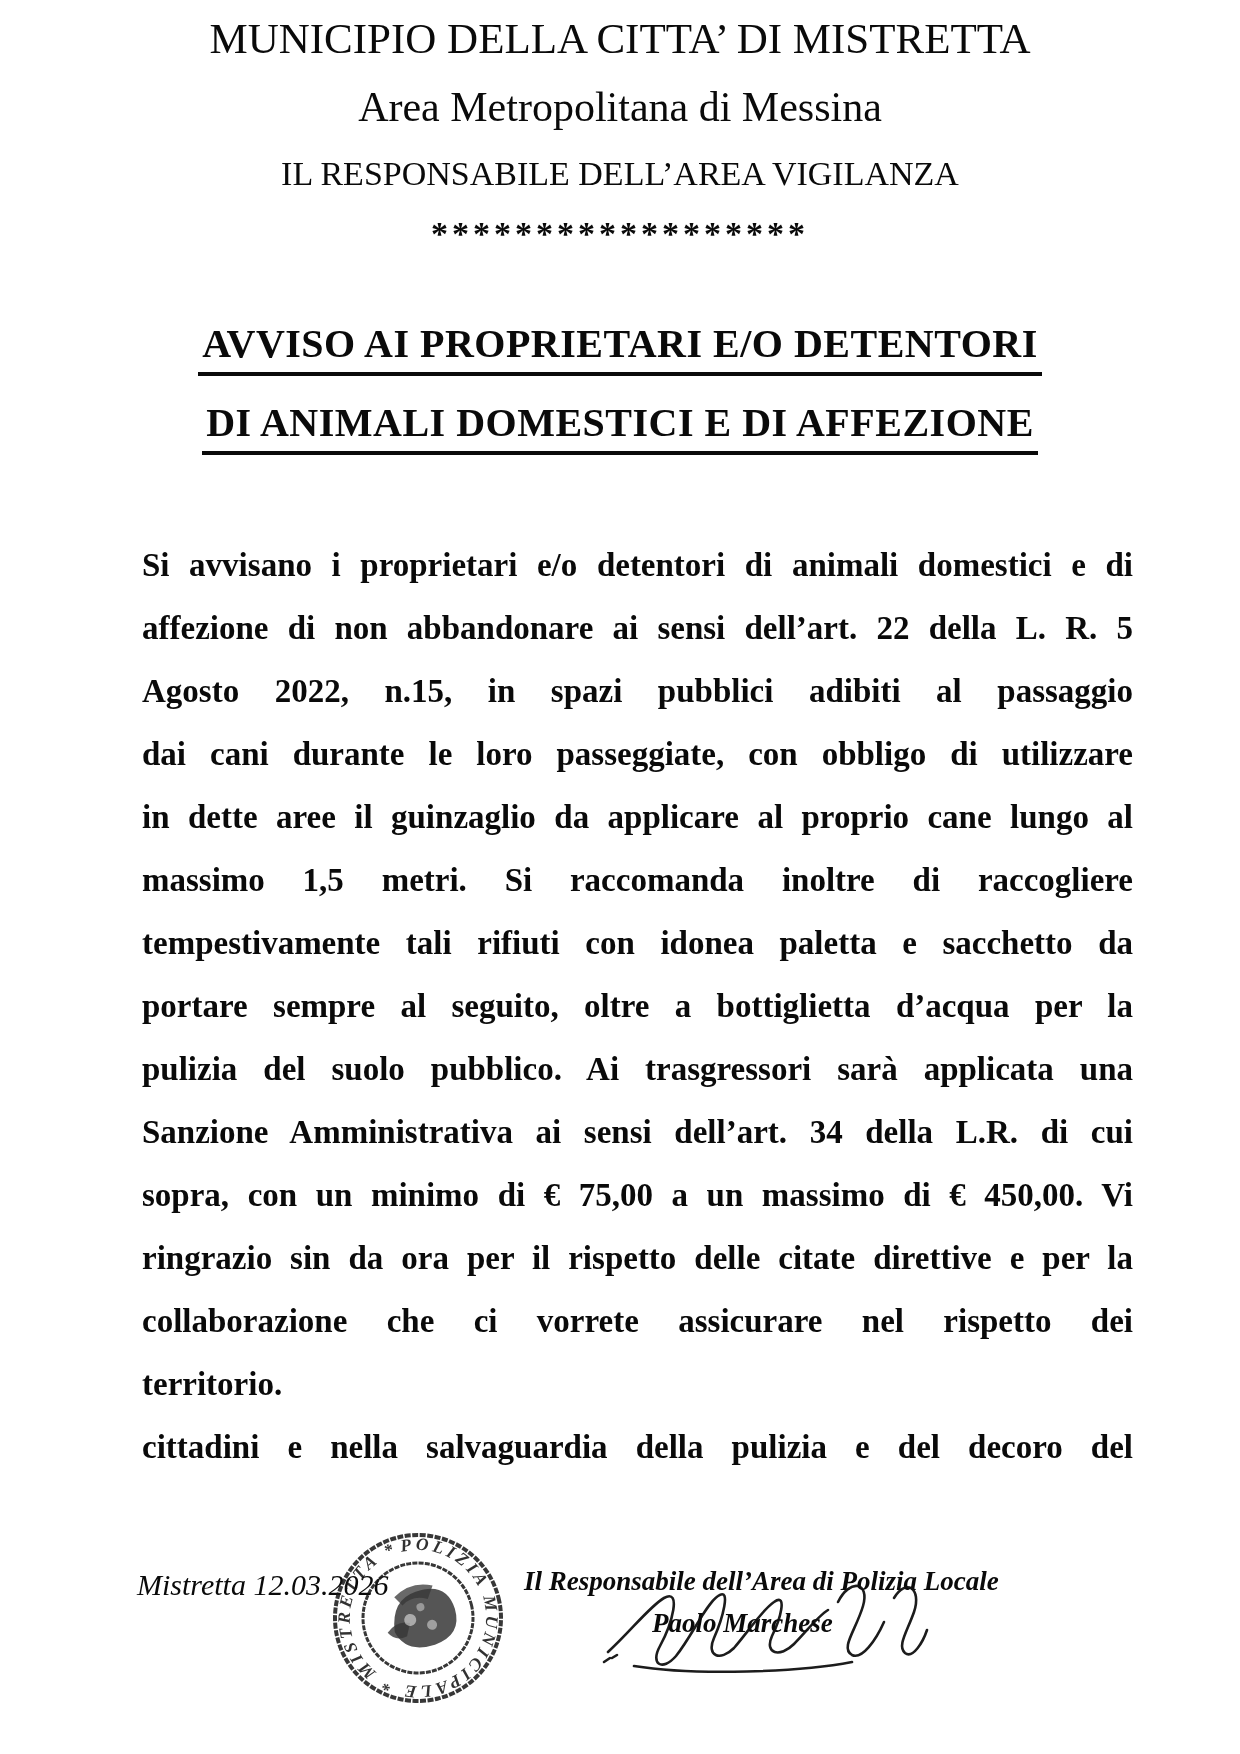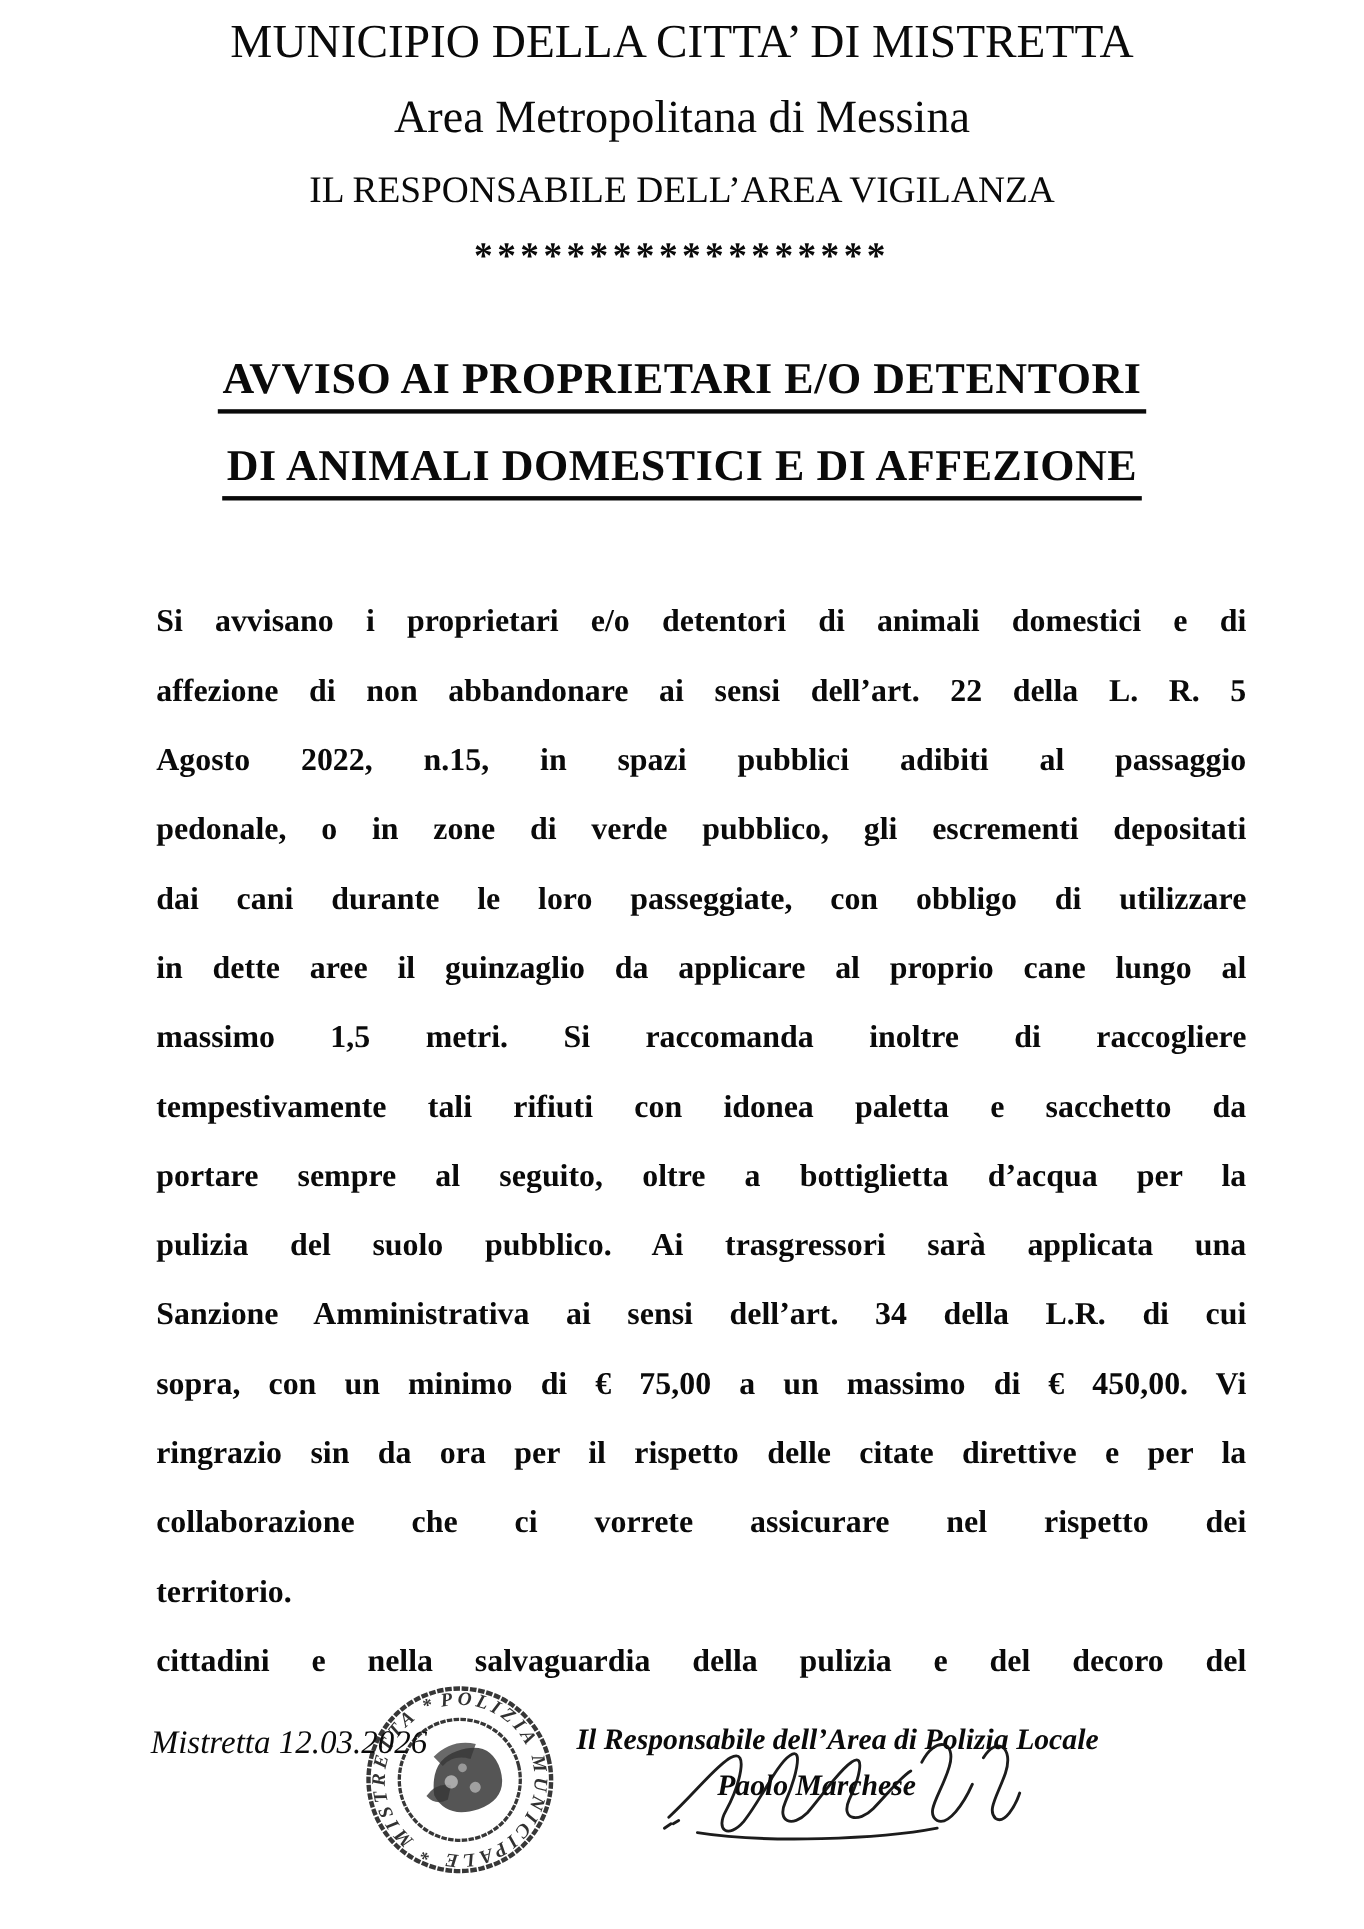--- a/index.html
+++ b/index.html
@@ -50,21 +50,21 @@
     font-size: 40px;
     font-weight: bold;
     line-height: 1.05;
     letter-spacing: 0.5px;
     padding: 0 4px 7px 4px;
     border-bottom: 4px solid #0a0a0a;
   }
 
   .notice-body {
     margin: 79px 107px 0 142px;
-    font-size: 29px;
+    font-size: 33px;
     font-weight: bold;
     line-height: 63px;
   }
   .body-line {
     text-align: justify;
     text-align-last: justify;
     white-space: nowrap;
   }
   .body-line.last { text-align-last: left; }
 
@@ -121,21 +121,20 @@
     <span>AVVISO AI PROPRIETARI E/O DETENTORI</span>
   </div>
   <div class="centered title-line">
     <span>DI ANIMALI DOMESTICI E DI AFFEZIONE</span>
   </div>
 
   <div class="notice-body">
       <div class="body-line">Si avvisano i proprietari e/o detentori di animali domestici e di</div>
       <div class="body-line">affezione di non abbandonare ai sensi dell’art. 22 della L. R. 5</div>
       <div class="body-line">Agosto 2022, n.15, in spazi pubblici adibiti al passaggio</div>
-      <div class="body-line">pedonale, o in zone di verde pubblico, gli escrementi depositati</div>
       <div class="body-line">dai cani durante le loro passeggiate, con obbligo di utilizzare</div>
       <div class="body-line">in dette aree il guinzaglio da applicare al proprio cane lungo al</div>
       <div class="body-line">massimo 1,5 metri. Si raccomanda inoltre di raccogliere</div>
       <div class="body-line">tempestivamente tali rifiuti con idonea paletta e sacchetto da</div>
       <div class="body-line">portare sempre al seguito, oltre a bottiglietta d’acqua per la</div>
       <div class="body-line">pulizia del suolo pubblico. Ai trasgressori sarà applicata una</div>
       <div class="body-line">Sanzione Amministrativa ai sensi dell’art. 34 della L.R. di cui</div>
       <div class="body-line">sopra, con un minimo di € 75,00 a un massimo di € 450,00. Vi</div>
       <div class="body-line">ringrazio sin da ora per il rispetto delle citate direttive e per la</div>
       <div class="body-line">collaborazione che ci vorrete assicurare nel rispetto dei</div>

